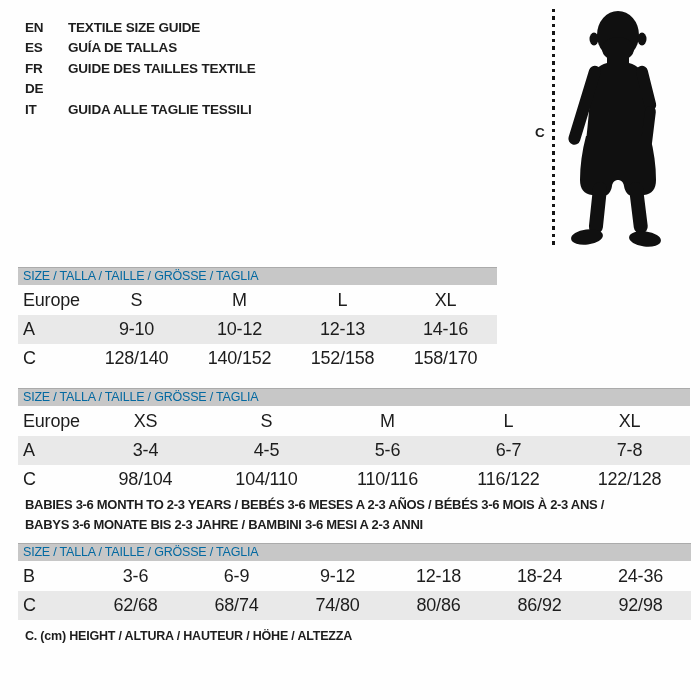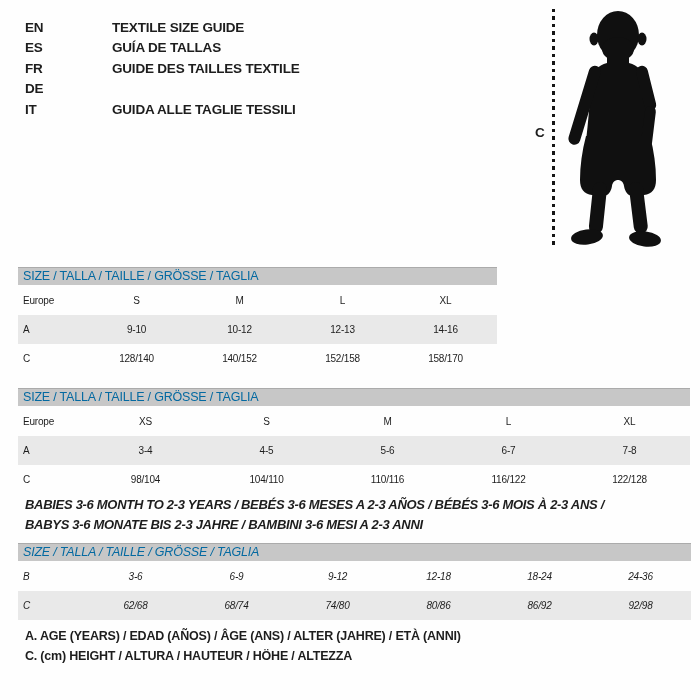--- a/index.html
+++ b/index.html
@@ -2,21 +2,21 @@
 <html><head>
 <meta charset="utf-8">
 <style>
   html,body{margin:0;padding:0;background:#ffffff;}
   .page{
     position:relative;width:700px;height:700px;background:#fefefe;
     font-family:"Liberation Sans",sans-serif;color:#1d1d1d;overflow:hidden;
   }
   
   .lang-list{position:absolute;left:25px;top:17px;}
-  .lang-row{display:flex;height:20.5px;align-items:center;font-weight:bold;font-size:13.5px;letter-spacing:-0.2px;white-space:nowrap;gap:44px;}
+  .lang-row{display:flex;height:20.5px;align-items:center;font-weight:bold;font-size:13.5px;letter-spacing:-0.2px;white-space:nowrap;}
   .lang-code{width:43px;}
   
   .figure{position:absolute;left:0;top:0;width:700px;height:250px;pointer-events:none;}
   .c-label{position:absolute;left:535px;top:125px;font-weight:bold;font-size:13.5px;}
   .dash-line{
     position:absolute;left:552px;top:9px;width:2.5px;height:236px;
     background:repeating-linear-gradient(to bottom,#151515 0 3.5px,transparent 3.5px 7.5px);
   }
   .toddler{position:absolute;left:555px;top:8px;}
   
@@ -24,21 +24,21 @@
   .tbl-title{margin:0 0 0 7px;font-size:13px;font-weight:bold;line-height:14px;letter-spacing:-0.3px;white-space:nowrap;}
   .tbl-title sub{font-size:9px;}
   .tbl-title.two-line{line-height:20px;white-space:normal;}
   .bar{
     margin-top:11px;height:18px;background:#c7c7c7;border-top:1px solid #ababab;
     box-sizing:border-box;font-size:12.5px;color:#0369a1;line-height:16px;
     padding-left:5px;letter-spacing:-0.2px;
   }
   .bar.tight{margin-top:8px;}
   table{border-collapse:collapse;table-layout:fixed;margin-top:1px;}
-  td{font-size:10px;text-align:center;padding:0;height:29px;letter-spacing:-0.2px;overflow:hidden;white-space:nowrap;}
+  td{font-size:18px;text-align:center;padding:0;height:29px;letter-spacing:-0.2px;overflow:hidden;white-space:nowrap;}
   td.lbl{text-align:left;padding-left:5px;}
   tr.alt{background:#e9e9e9;}
   
   .notes{position:absolute;left:25px;top:626px;font-weight:bold;font-size:12.5px;line-height:20px;letter-spacing:-0.2px;}
   .note-line{white-space:nowrap;}
 </style>
 </head>
 <body>
 
 <div class="page">
@@ -156,21 +156,21 @@
         <td>98/104</td>
         <td>104/110</td>
         <td>110/116</td>
         <td>116/122</td>
         <td>122/128</td>
       </tr>
     </tbody>
       </table>
   </section>
 
-  <section class="tbl" style="top:495px;width:673px;font-style:italic;">
+  <section class="tbl" style="top:495px;width:673px;">
     <h2 class="tbl-title two-line"><span>BABIES 3-6 MONTH TO 2-3 YEARS / BEBÉS 3-6 MESES A 2-3 AÑOS / BÉBÉS 3-6 MOIS À 2-3 ANS /</span><br><span>BABYS 3-6 MONATE BIS 2-3 JAHRE / BAMBINI 3-6 MESI A 2-3 ANNI</span></h2>
     <div class="bar tight">SIZE / TALLA / TAILLE / GRÖSSE / TAGLIA</div>
     <table>
       <colgroup>
           <col style="width:67px">
           <col style="width:101px">
           <col style="width:101px">
           <col style="width:101px">
           <col style="width:101px">
           <col style="width:101px">
@@ -193,17 +193,16 @@
         <td>74/80</td>
         <td>80/86</td>
         <td>86/92</td>
         <td>92/98</td>
       </tr>
     </tbody>
       </table>
   </section>
 
   <section class="notes">
-    <div class="note-line">A. AGE (YEARS) / EDAD (AÑOS) / ÂGE (ANS) / ALTER (JAHRE) / ETÀ (ANNI)</div>
     <div class="note-line">C. (cm) HEIGHT / ALTURA / HAUTEUR / HÖHE / ALTEZZA</div>
   </section>
 
 </div>
 
 </body></html>

